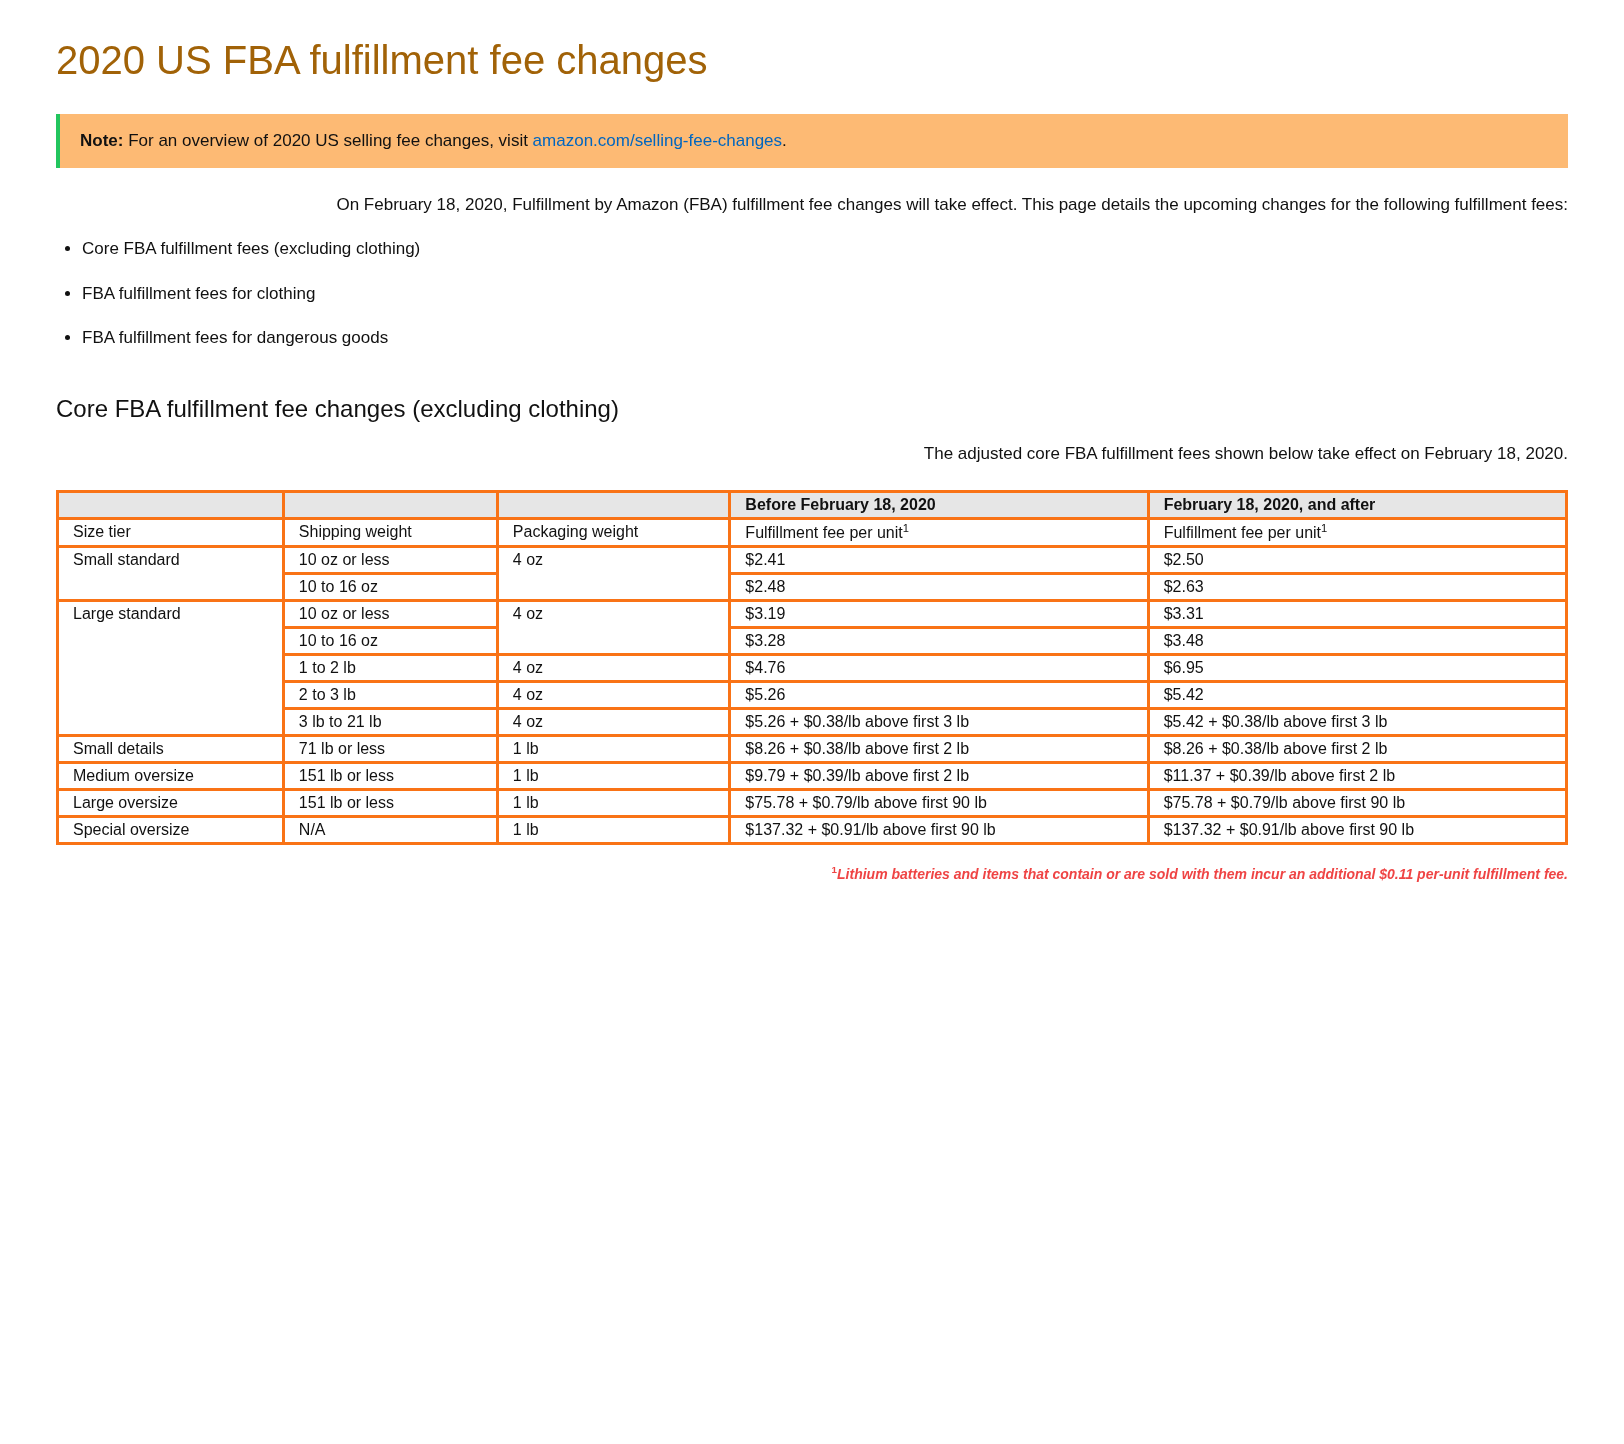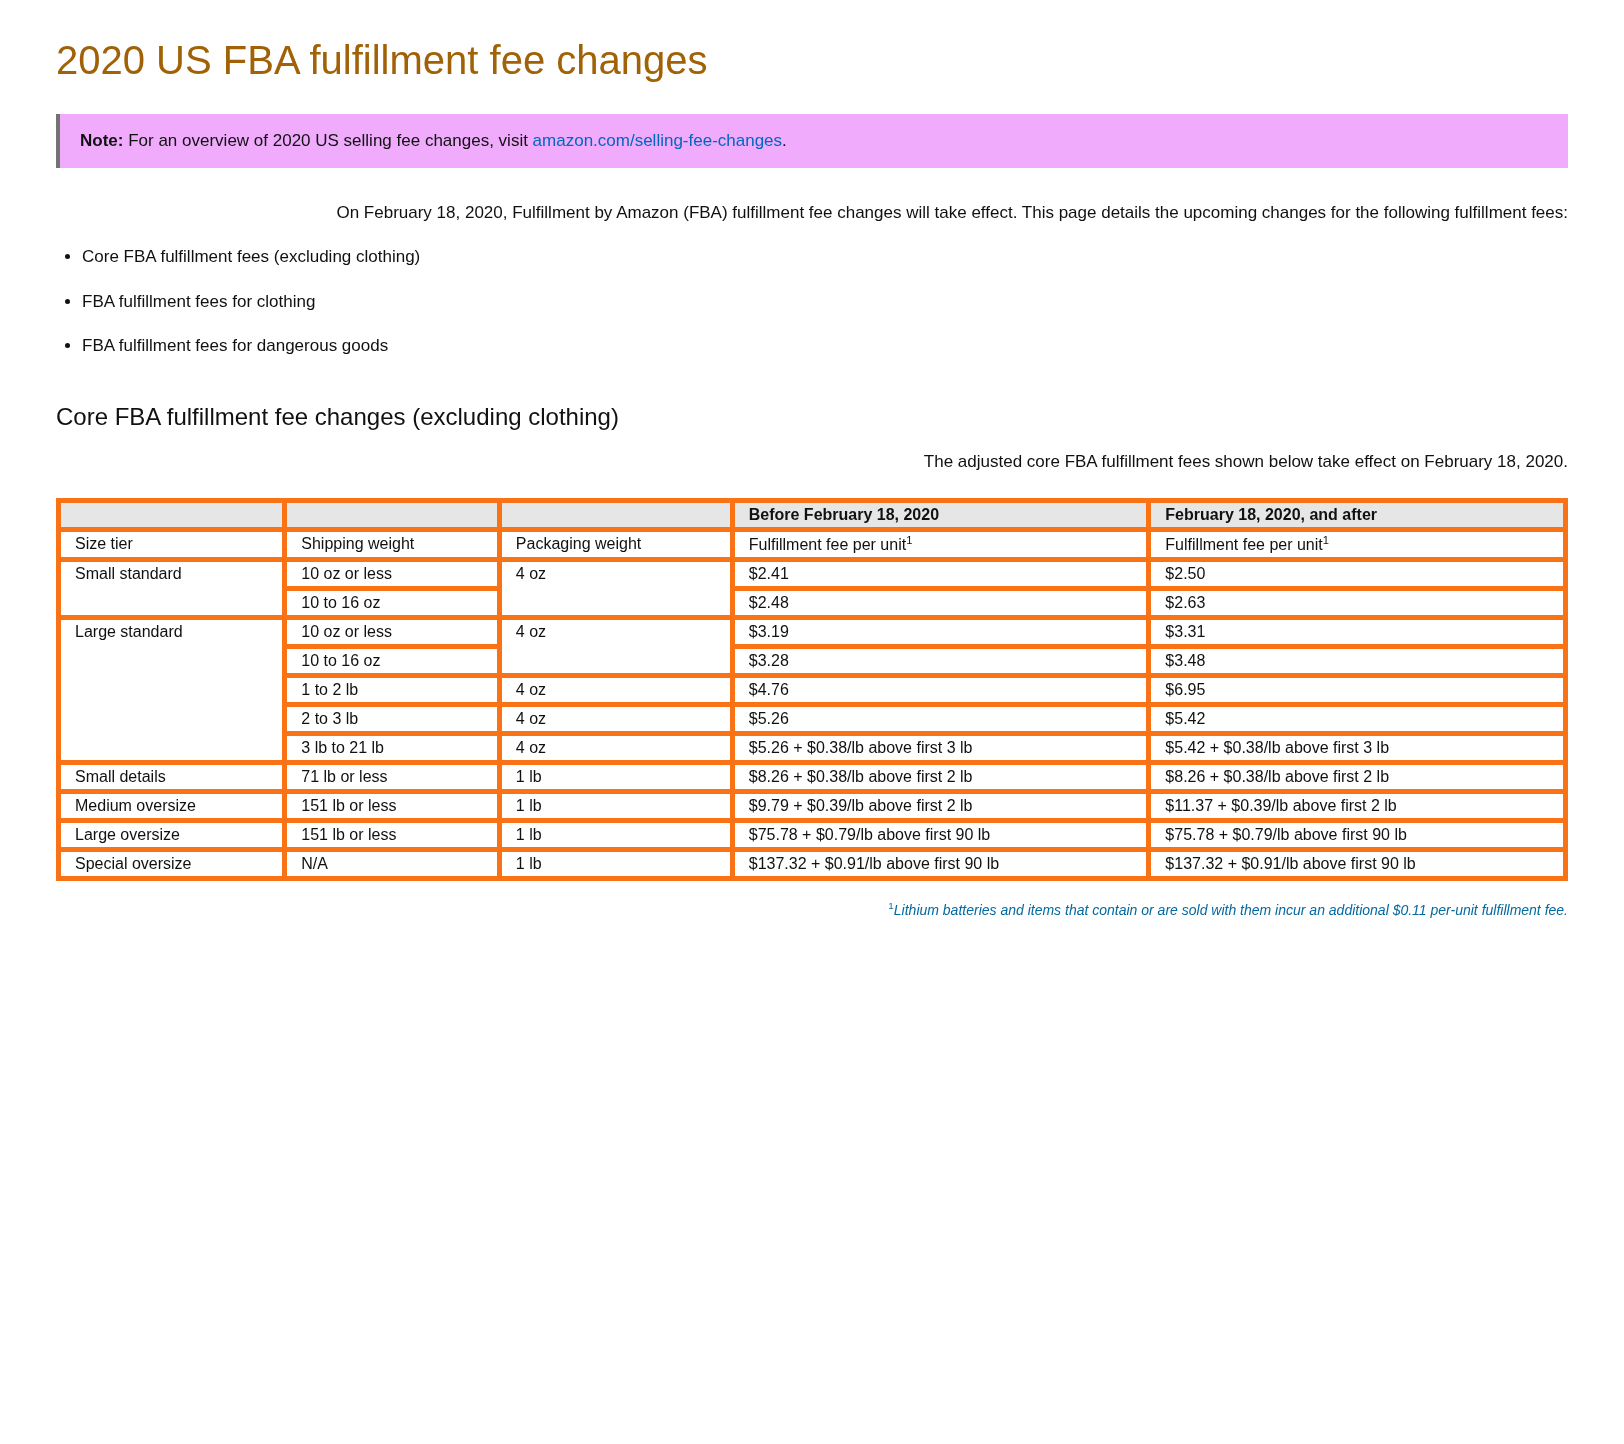--- a/index.html
+++ b/index.html
@@ -16,24 +16,24 @@
     margin: 0 0 24px 0;
     color: #a16207;
   }
   h2 {
     font-size: 24px;
     font-weight: 400;
     margin: 40px 0 14px 0;
     color: #111;
   }
   .note-box {
-    background: #f0abfc;
-    border-left: 4px solid #737373;
+    background: #fdba74;
+    border-left: 4px solid #22c55e;
     padding: 14px 20px;
-    margin: 0 0 32px 0;
+    margin: 0 0 24px 0;
     font-size: 17px;
   }
   .note-box .note-label {
     font-weight: 700;
   }
   .note-box a {
     color: #0066c0;
     text-decoration: none;
   }
   p { margin: 0 0 14px 0; text-align: right; }
@@ -46,38 +46,39 @@
     list-style: disc;
   }
   table.fee-table {
     border-collapse: collapse;
     width: 100%;
     margin: 24px 0 18px 0;
     font-size: 16px;
   }
   table.fee-table th,
   table.fee-table td {
-    border: 5px solid #f97316;
+    border: 3px solid #f97316;
     padding: 0 14px;
     text-align: left;
     vertical-align: top;
   }
   table.fee-table thead th {
     background: #e6e6e6;
     font-weight: 700;
   }
   table.fee-table thead th.empty {
     background: #e6e6e6;
   }
   sup { font-size: 0.7em; }
   .footnote {
     font-style: italic;
     font-size: 14px;
-    color: #0369a1;
+    color: #ef4444;
     margin-top: 6px;
+    font-weight: bold;
   }
   .footnote sup { font-style: normal; }
 </style>
 </head>
 <body>
 
 <h1>2020 US FBA fulfillment fee changes</h1>
 
 <div class="note-box">
   <span class="note-label">Note:</span><span> For an overview of 2020 US selling fee changes, visit </span><a href="#">amazon.com/selling-fee-changes</a><span>.</span>

